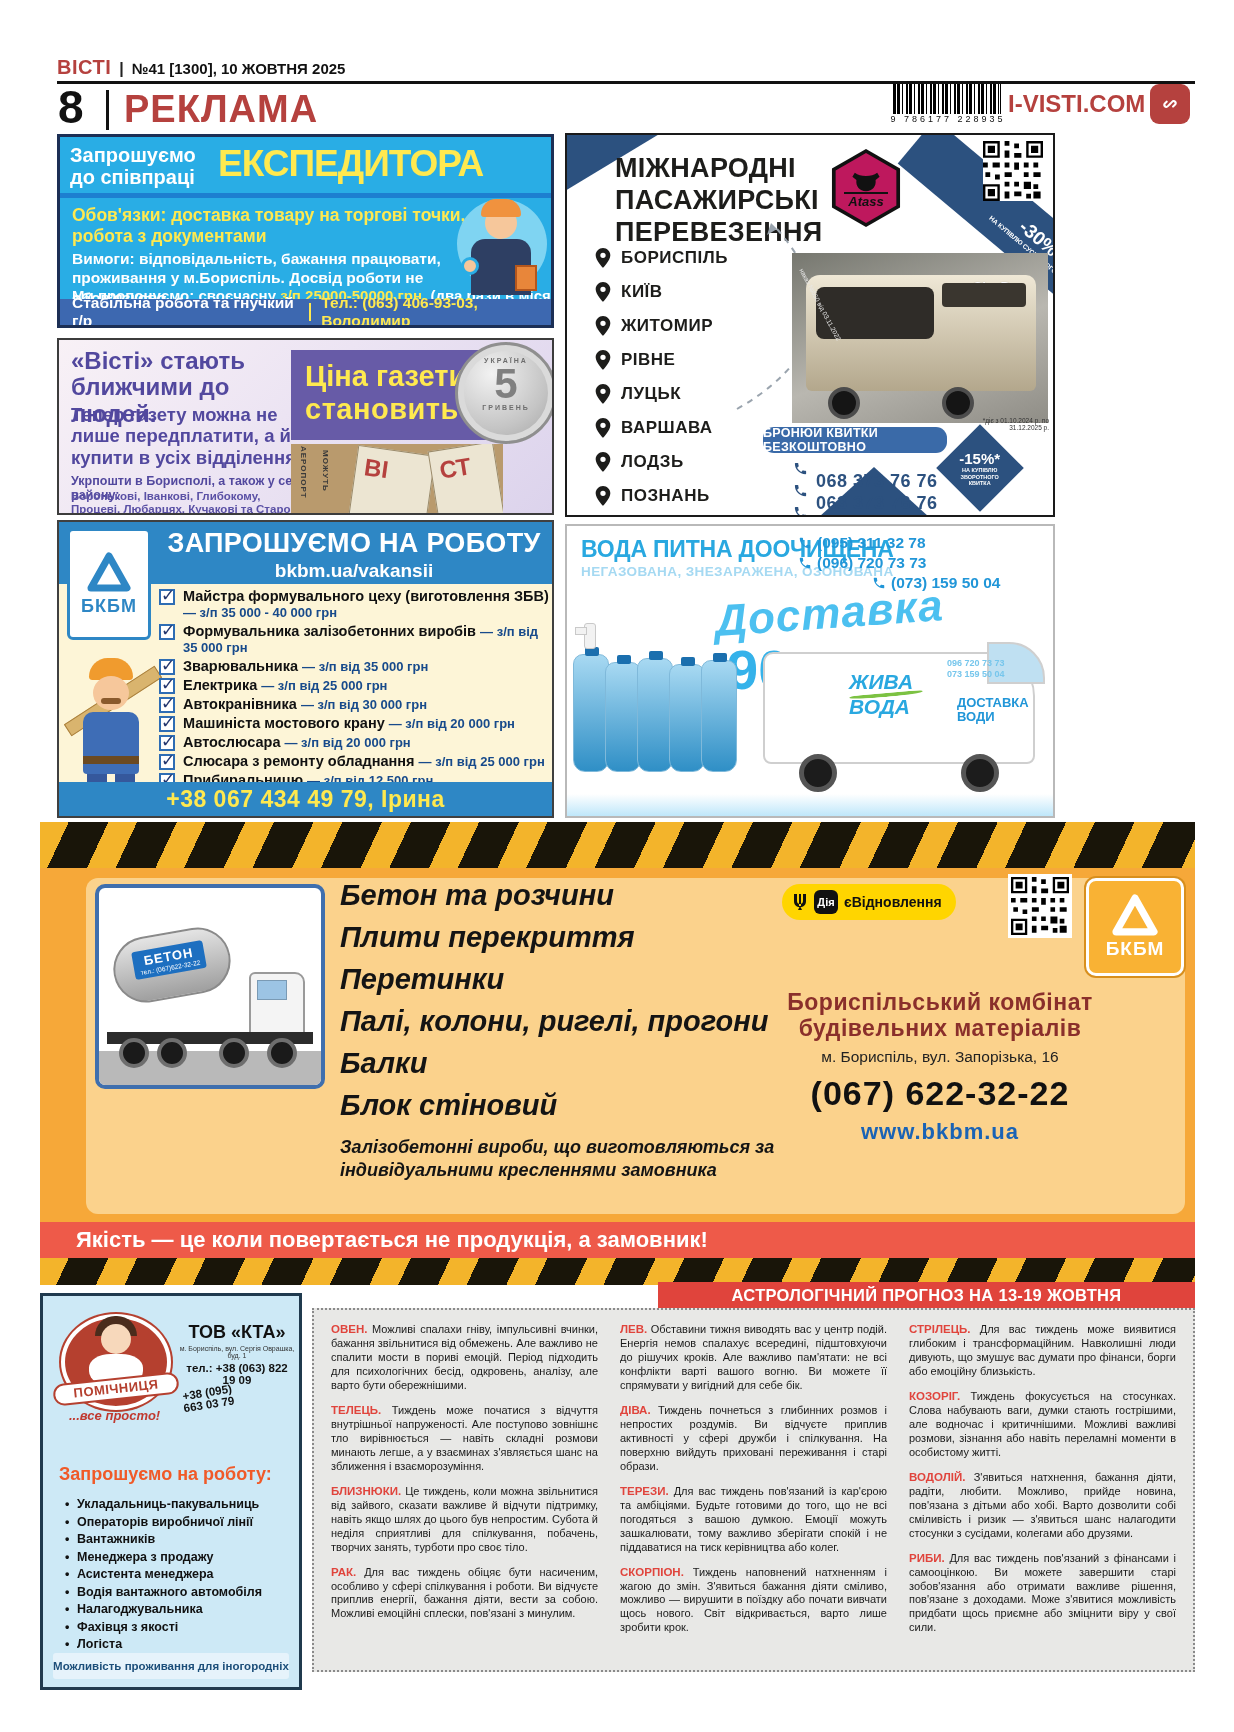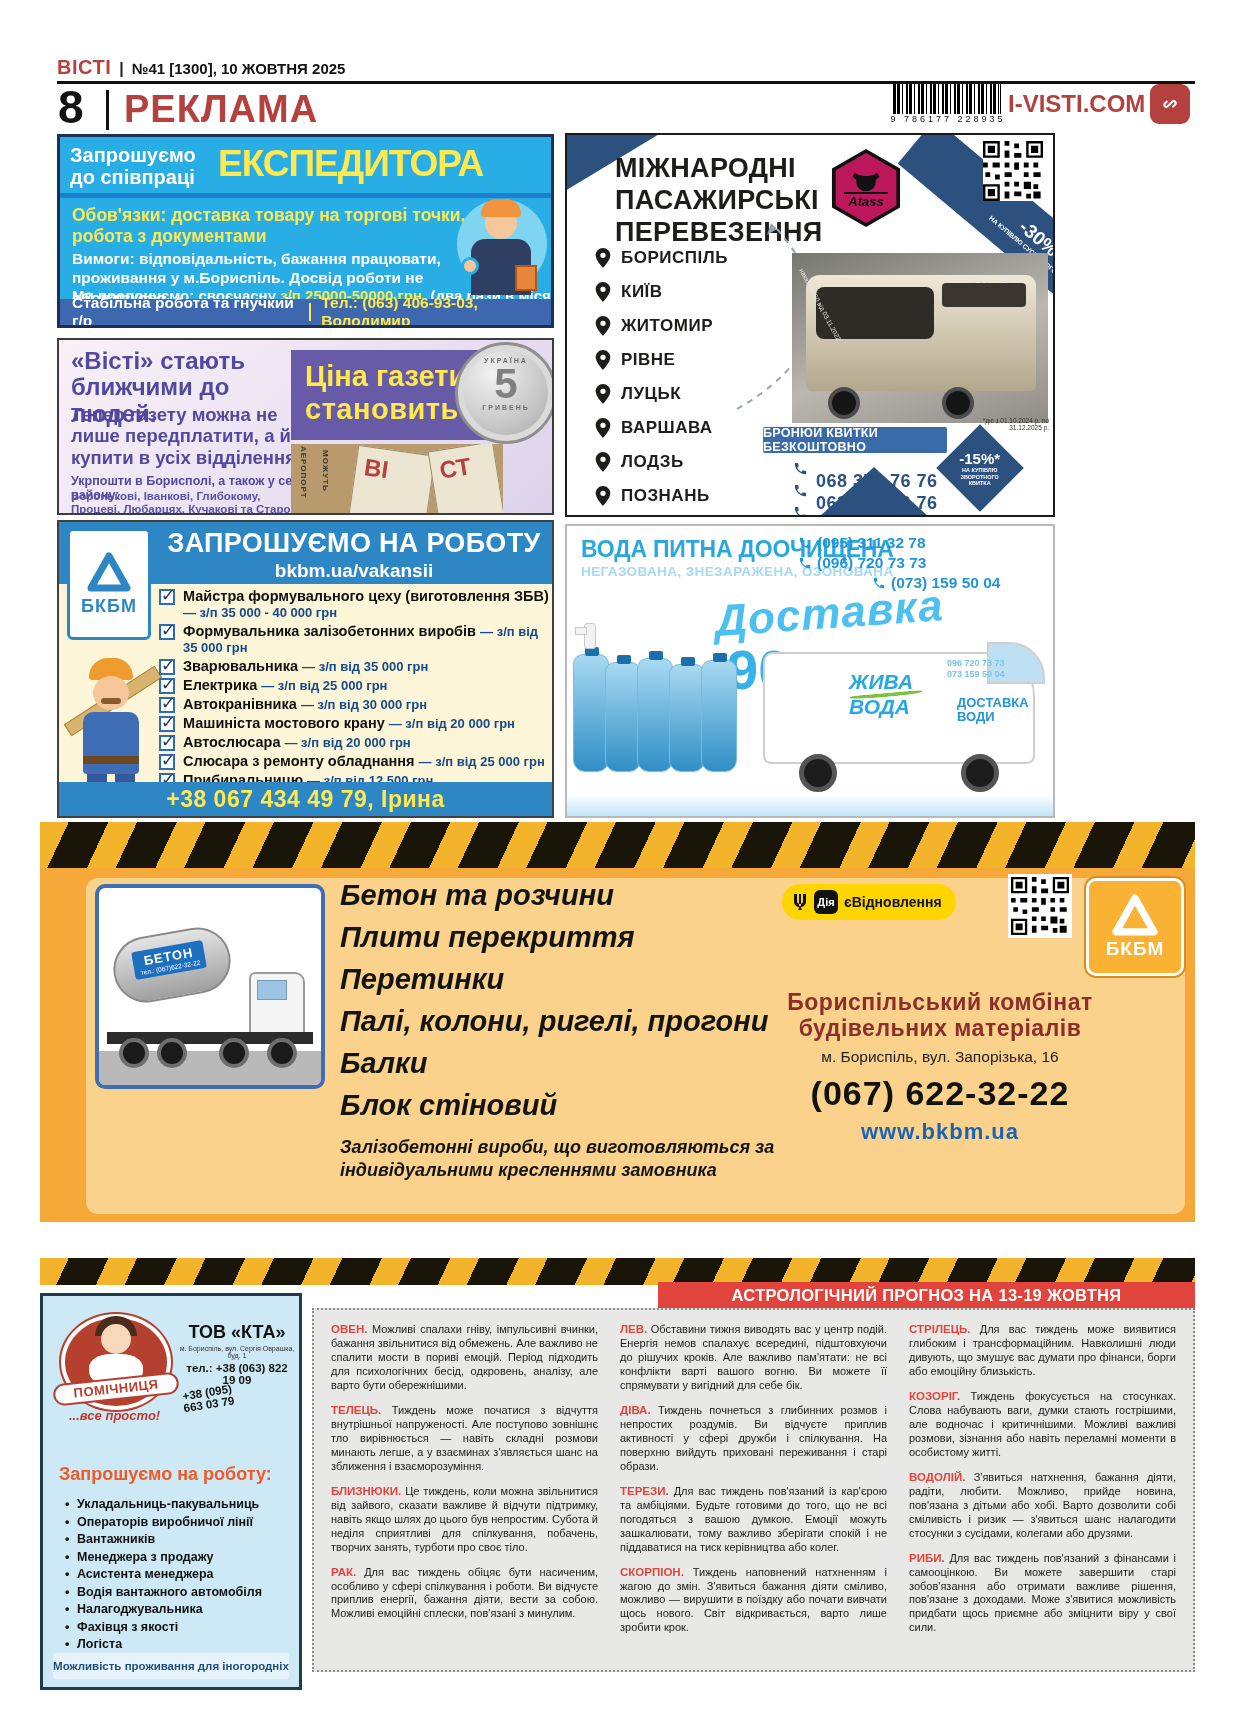--- a/index.html
+++ b/index.html
@@ -60,21 +60,21 @@
   .bus-city{display:flex;align-items:center;height:34px;gap:10px;}
   .bus-city svg{flex:0 0 16px;}
   .bus-city span{font-size:17px;font-weight:800;color:#1d1d1b;letter-spacing:.5px;}
   .bus-photo{left:225px;top:118px;width:256px;height:170px;background:linear-gradient(160deg,#76776f,#b9b7b0 55%,#8f8d86);overflow:hidden;}
   .bus-body{position:absolute;left:14px;top:22px;width:230px;height:116px;background:linear-gradient(#efe8d6,#b3a78c);border-radius:14px 10px 6px 6px;}
   .bus-wind{position:absolute;left:24px;top:34px;width:118px;height:52px;background:#2f2c28;border-radius:8px;}
   .bus-windows{position:absolute;left:150px;top:30px;width:84px;height:24px;background:#3a362f;border-radius:4px;}
   .bus-model{position:absolute;right:12px;top:4px;color:#fff;font-style:italic;font-weight:700;font-size:13px;text-shadow:0 1px 2px #444;}
   .bus-wheel{position:absolute;bottom:4px;width:32px;height:32px;border-radius:50%;background:#151515;border:4px solid #4c4c4c;}
   .bus-note{position:absolute;left:-12px;top:48px;transform:rotate(62deg);font-size:6.5px;color:#e6e6e6;white-space:nowrap;}
-  .bus-btn{left:196px;top:292px;width:184px;height:26px;background:#3a6aa8;border-radius:2px;color:#fff;font-weight:800;font-size:12.5px;display:flex;align-items:center;justify-content:center;letter-spacing:.3px;}
+  .bus-btn{left:196px;top:292px;width:184px;height:26px;background:#3a6aa8;border-radius:11px;color:#fff;font-weight:800;font-size:12.5px;display:flex;align-items:center;justify-content:center;letter-spacing:.3px;}
   .bus-phones{left:226px;top:322px;}
   .bus-phone{display:flex;align-items:center;gap:8px;height:22px;}
   .bus-phone span{font-size:18px;font-weight:900;color:#2c517f;letter-spacing:.5px;margin-top:26px;}
   .b15{left:382px;top:302px;width:62px;height:62px;background:#2c517f;transform:rotate(45deg);display:flex;align-items:center;justify-content:center;}
   .b15 .in{transform:rotate(-45deg);color:#fff;text-align:center;}
   .b15 .v{font-size:15px;font-weight:900;}
   .b15 .n{font-size:5.5px;width:58px;line-height:1.2;font-weight:700;}
   .bus-valid{left:396px;top:282px;width:86px;font-size:6.5px;color:#333;text-align:right;}
 
   
@@ -616,20 +616,21 @@
         <div class="txt">БКБМ</div>
       </div>
       <div class="company">
         <div class="c1">Бориспільський комбінат</div>
         <div class="c1">будівельних матеріалів</div>
         <div class="adr">м. Бориспіль, вул. Запорізька, 16</div>
         <div class="ph">(067) 622-32-22</div>
         <div class="www">www.bkbm.ua</div>
       </div>
     </div>
+    <div class="abs con-red">Якість — це коли повертається не продукція, а замовник!</div>
     <div class="abs hz-bottom hazard"></div>
   </div>
 
   <div class="abs kta">
     <div class="abs kta-logo">
       <div class="p-oval"></div>
       <div class="p-hair"></div>
       <div class="p-head"></div>
       <div class="p-blouse"></div>
       <div class="p-ribbon">ПОМІЧНИЦЯ</div>

